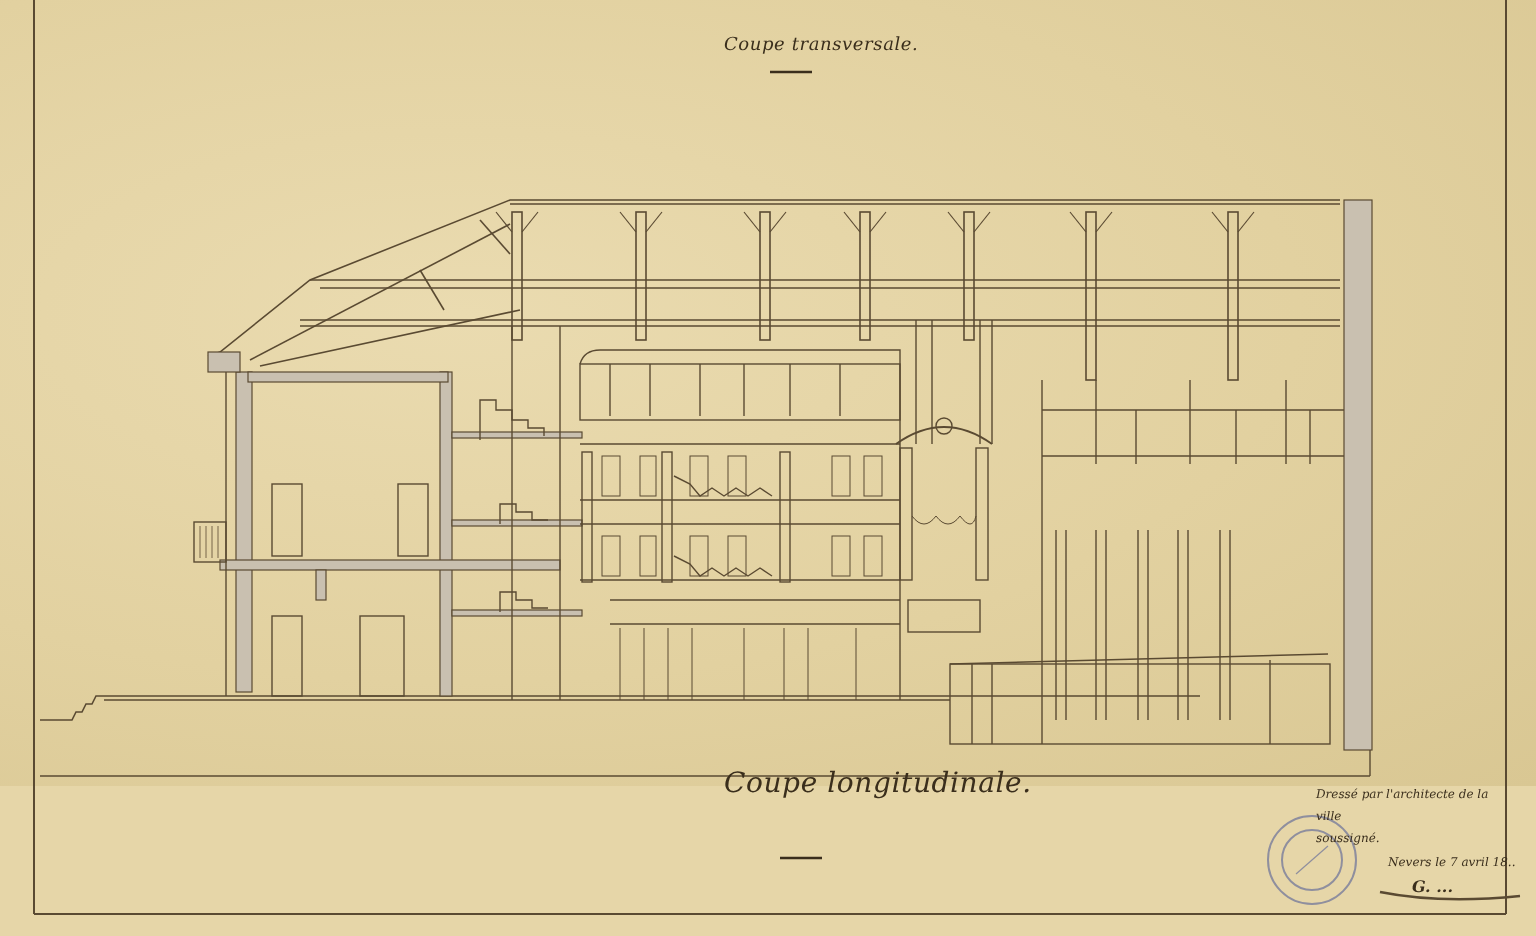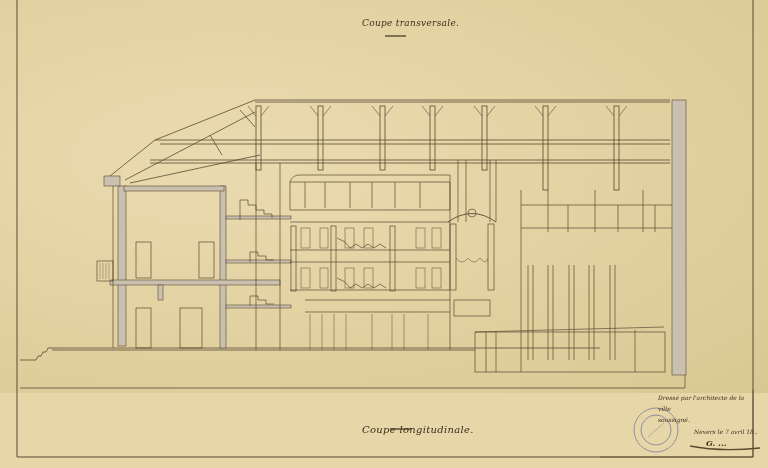--- a/index.html
+++ b/index.html
@@ -2,21 +2,21 @@
 <html><head>
 <meta charset="utf-8">
 <style>
   html, body { margin:0; padding:0; }
   body { width:768px; height:468px; overflow:hidden; background:#e6d6a8; font-family:"DejaVu Serif", serif; }
   .sheet { position:relative; width:768px; height:393px;
     background: radial-gradient(ellipse at 30% 40%, #eadbb0 0%, #e2d1a0 55%, #d9c793 100%); }
   svg { position:absolute; left:0; top:0; }
   .hand { position:absolute; font-family:"DejaVu Serif", serif; font-style:italic; color:#3a2e1c; }
   .title-top { left:362px; top:18px; font-size:9px; letter-spacing:0.3px; }
-  .title-bottom { left:362px; top:424px; font-size:10px; letter-spacing:0.3px; }
+  .title-bottom { left:362px; top:384px; font-size:14px; letter-spacing:0.3px; }
   .note { left:658px; top:392px; font-size:6px; line-height:11px; width:100px; }
   .date { left:694px; top:428px; font-size:6px; }
   .sig  { left:706px; top:438px; font-size:8px; font-weight:bold; }
 </style>
 </head>
 <body>
 
 <div class="sheet">
 
   <svg width="768" height="468" viewBox="0 0 768 468">

